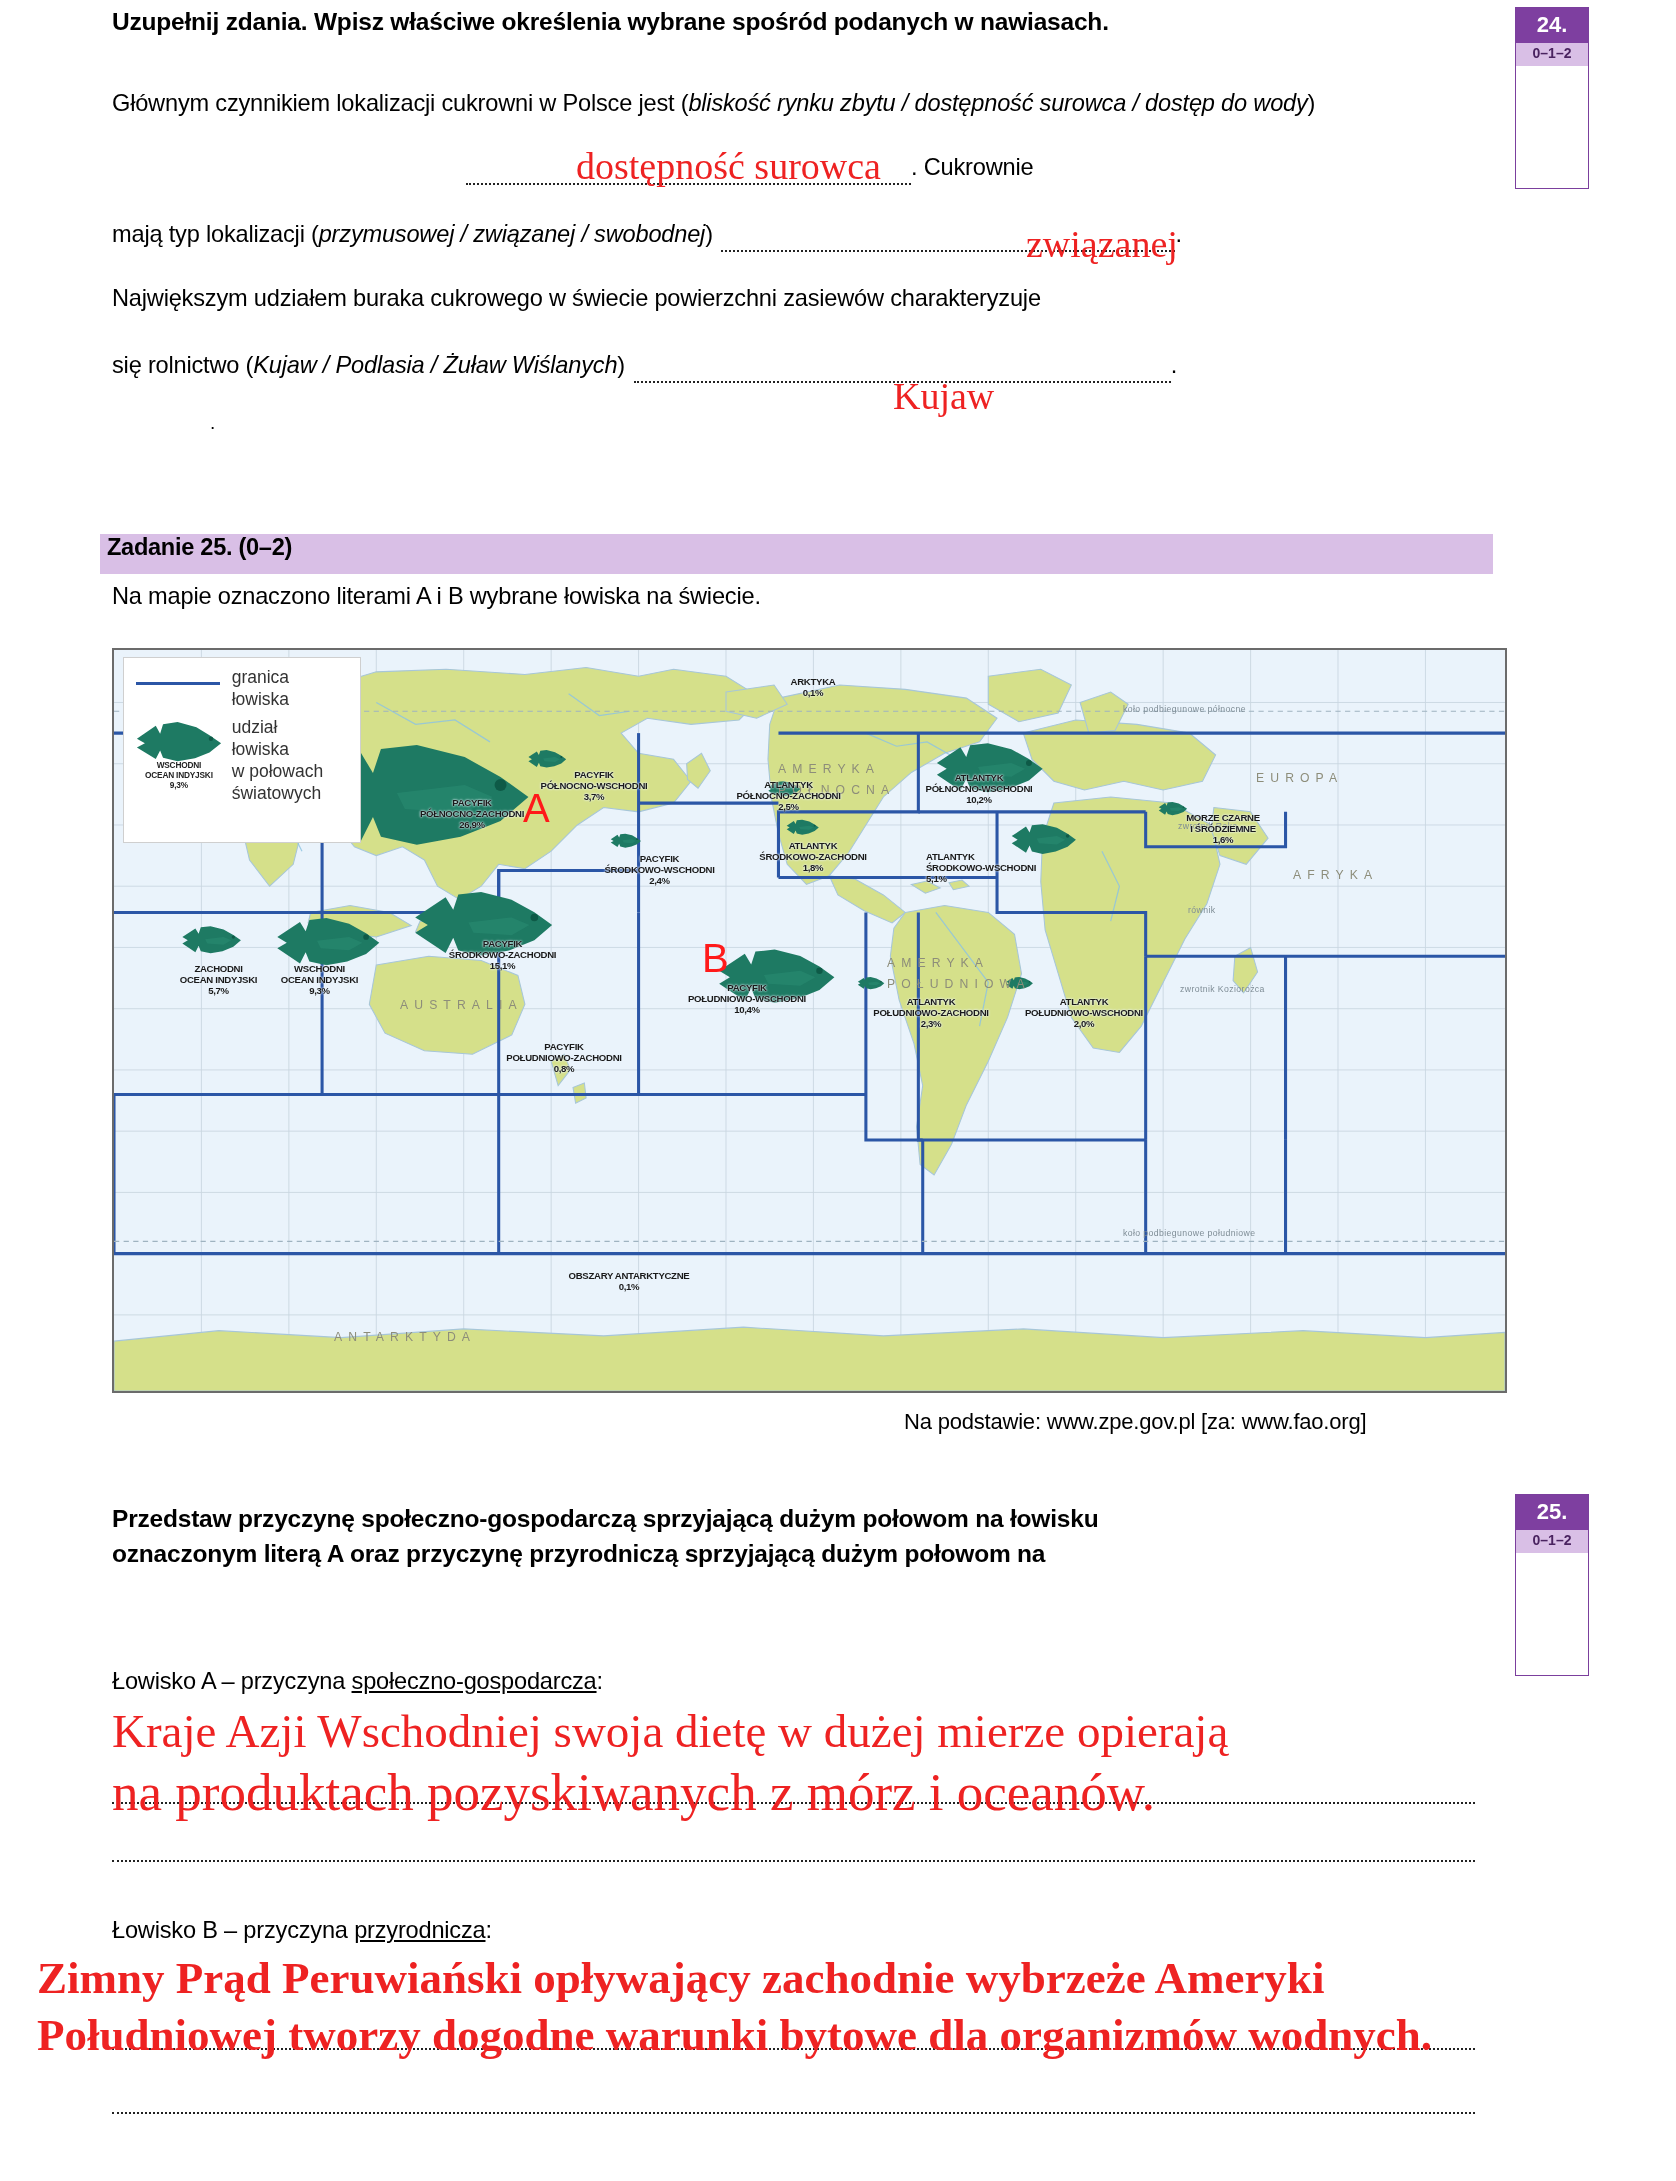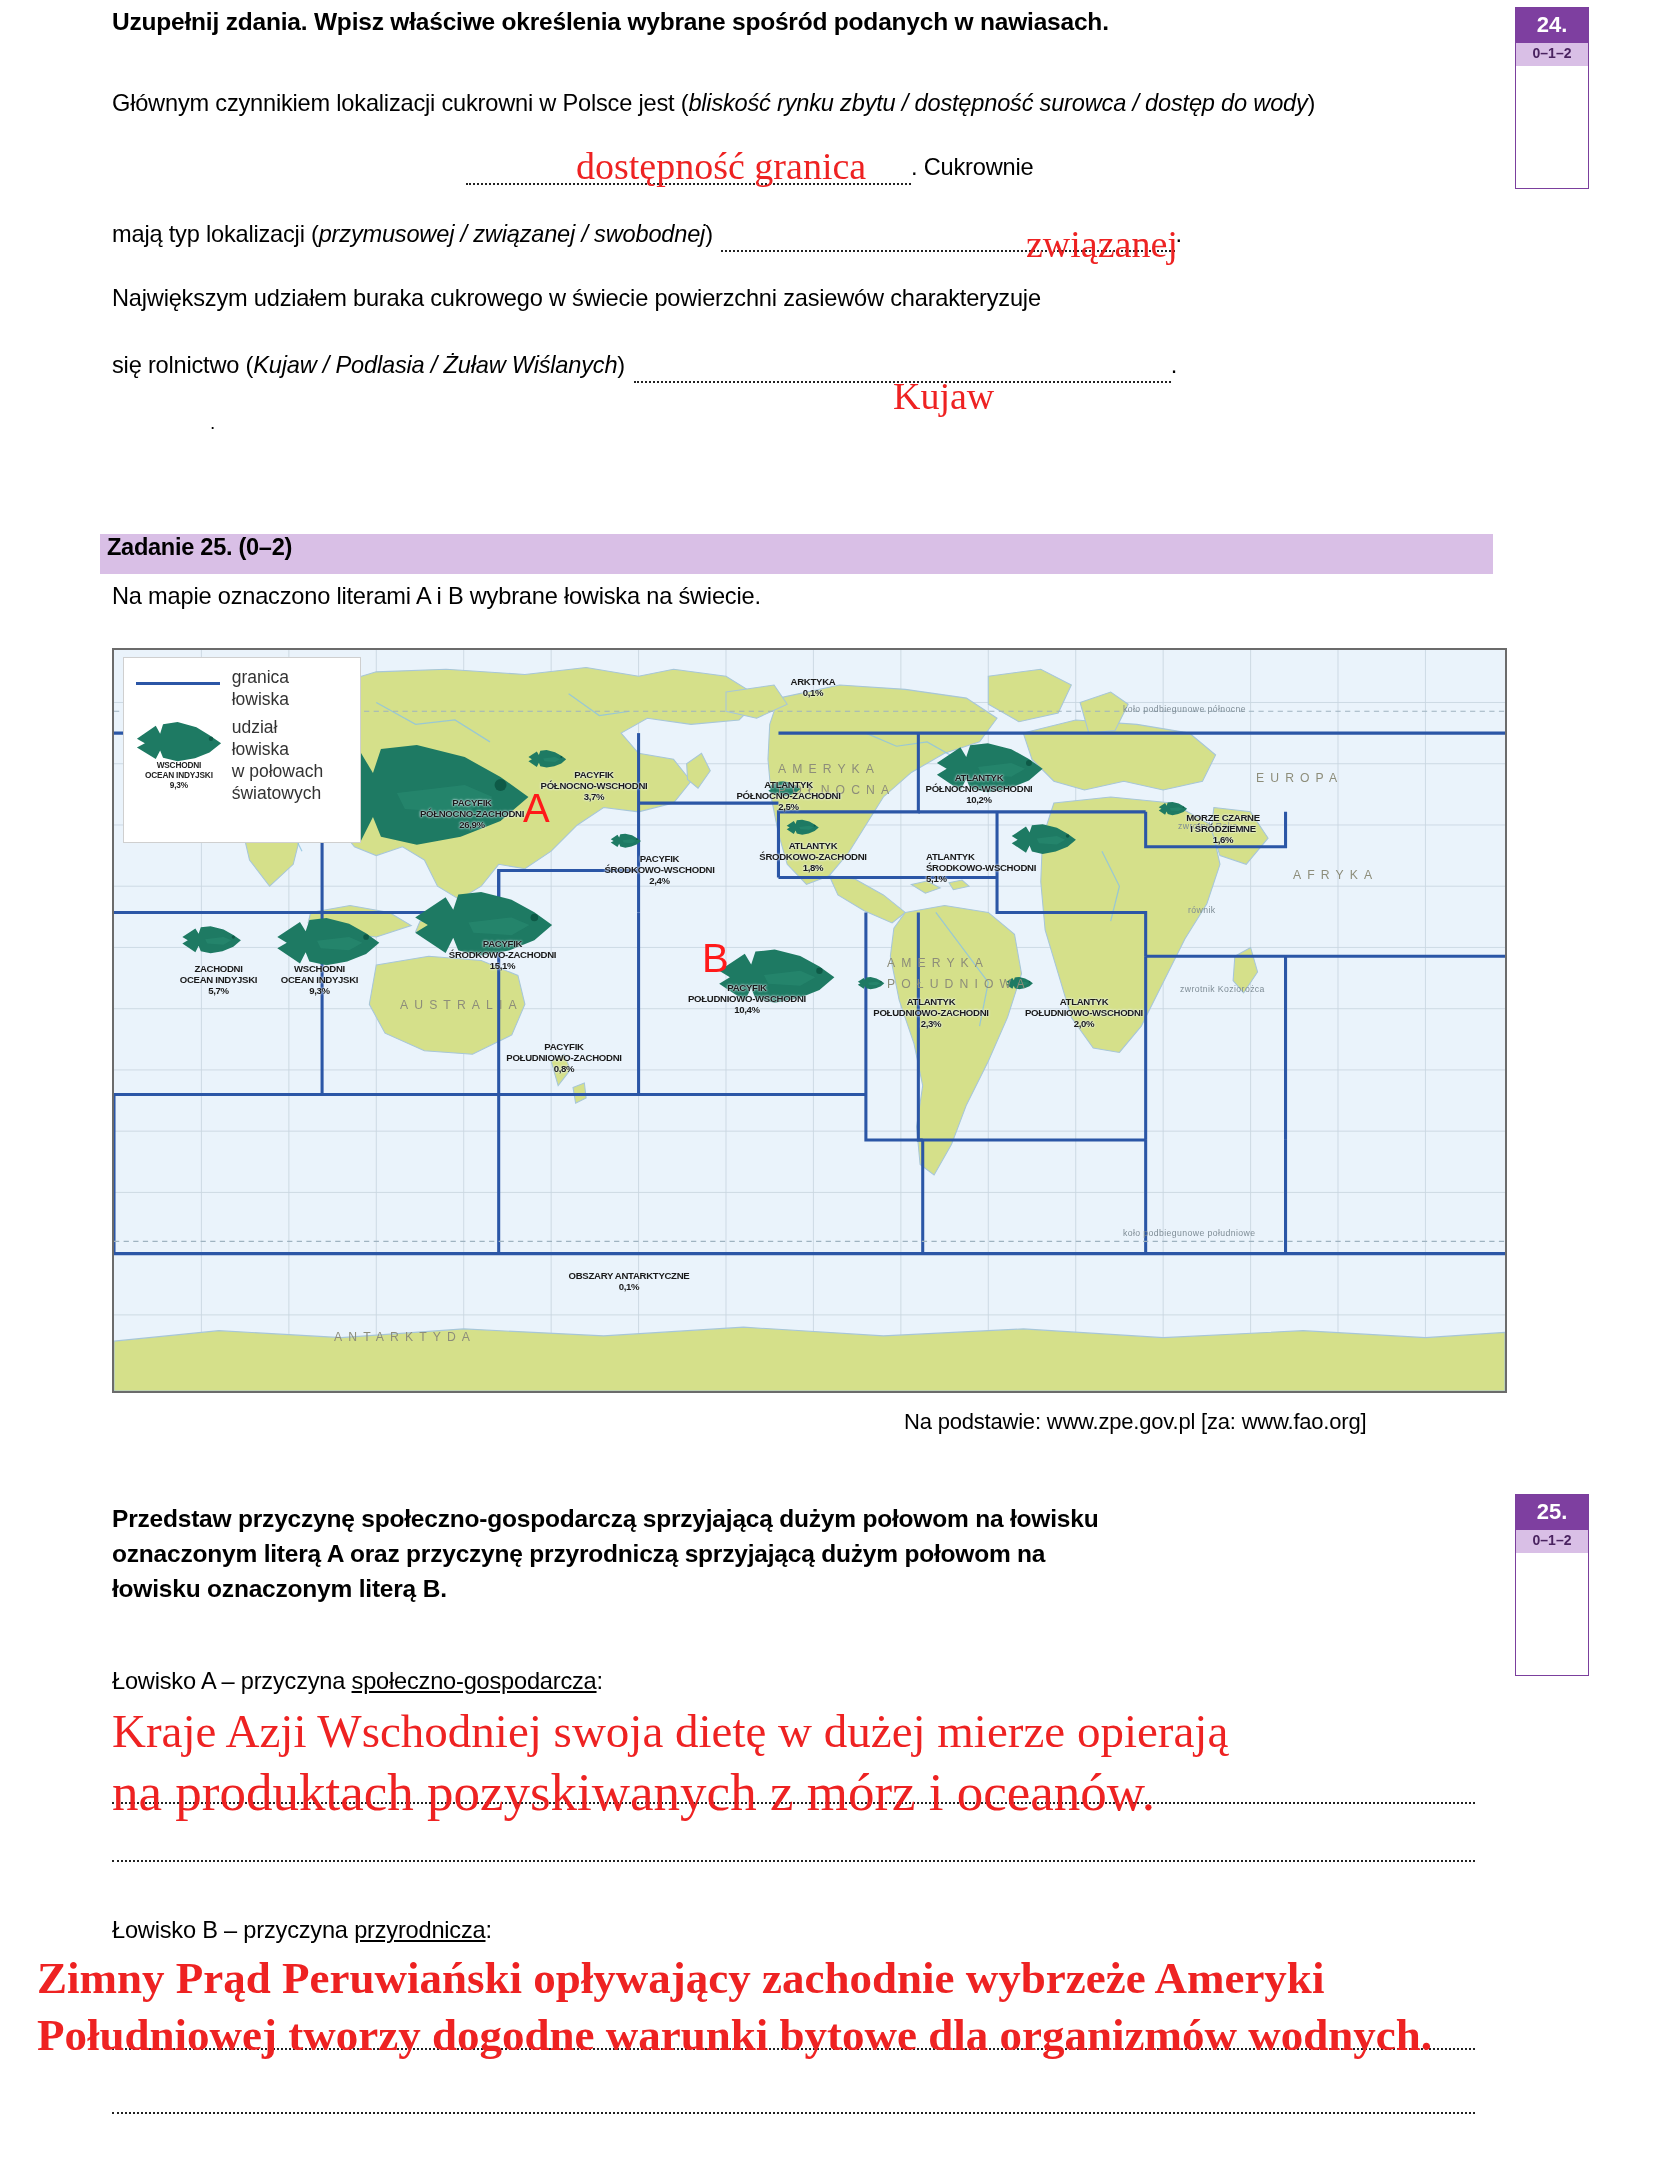--- a/index.html
+++ b/index.html
@@ -176,21 +176,21 @@
   </div>
 
   <div class="sent" style="top:281px;">Największym udziałem buraka cukrowego w świecie powierzchni zasiewów charakteryzuje</div>
 
   <div class="sent" style="top:348px;">
     <span>się rolnictwo (</span><i>Kujaw / Podlasia / Żuław Wiślanych</i><span>)</span><span class="dots" style="width:537px;margin-left:8.7px;"></span><span>.</span>
   </div>
 
   <div class="sent" style="top:409px;left:210px;font-size:19px;">.</div>
 
-  <div class="hand" style="left:576px;top:147px;font-size:38px;">dostępność granica</div>
+  <div class="hand" style="left:576px;top:147px;font-size:38px;">dostępność surowca</div>
   <div class="hand" style="left:1026px;top:225px;font-size:38px;">związanej</div>
   <div class="hand" style="left:893px;top:377px;font-size:38px;">Kujaw</div>
 
   <div class="scorebox" style="left:1515px;top:7px;height:182px;">
     <div class="num">24.</div>
     <div class="pts">0–1–2</div>
     <div class="blank" style="height:96px;"></div>
   </div>
 
   <div class="taskbar" style="top:534px;">
@@ -515,21 +515,20 @@
     </div>
 
     <div class="mk" style="left:409px;top:136px;">A</div>
     <div class="mk" style="left:588px;top:286px;">B</div>
   </div>
 
   <div class="source">Na podstawie: www.zpe.gov.pl [za: www.fao.org]</div>
 
   <div class="qtext" style="top:1502px;">Przedstaw przyczynę społeczno-gospodarczą sprzyjającą dużym połowom na łowisku</div>
   <div class="qtext" style="top:1537px;">oznaczonym literą A oraz przyczynę przyrodniczą sprzyjającą dużym połowom na</div>
-  <div class="qtext" style="top:1572px;">łowisku oznaczonym literą B.</div>
 
   <div class="scorebox" style="left:1515px;top:1494px;height:182px;">
     <div class="num">25.</div>
     <div class="pts">0–1–2</div>
     <div class="blank" style="height:96px;"></div>
   </div>
 
   <div class="alabel" style="top:1668px;">
     <span>Łowisko A – przyczyna </span><u>społeczno-gospodarcza</u><span>:</span>
   </div>

